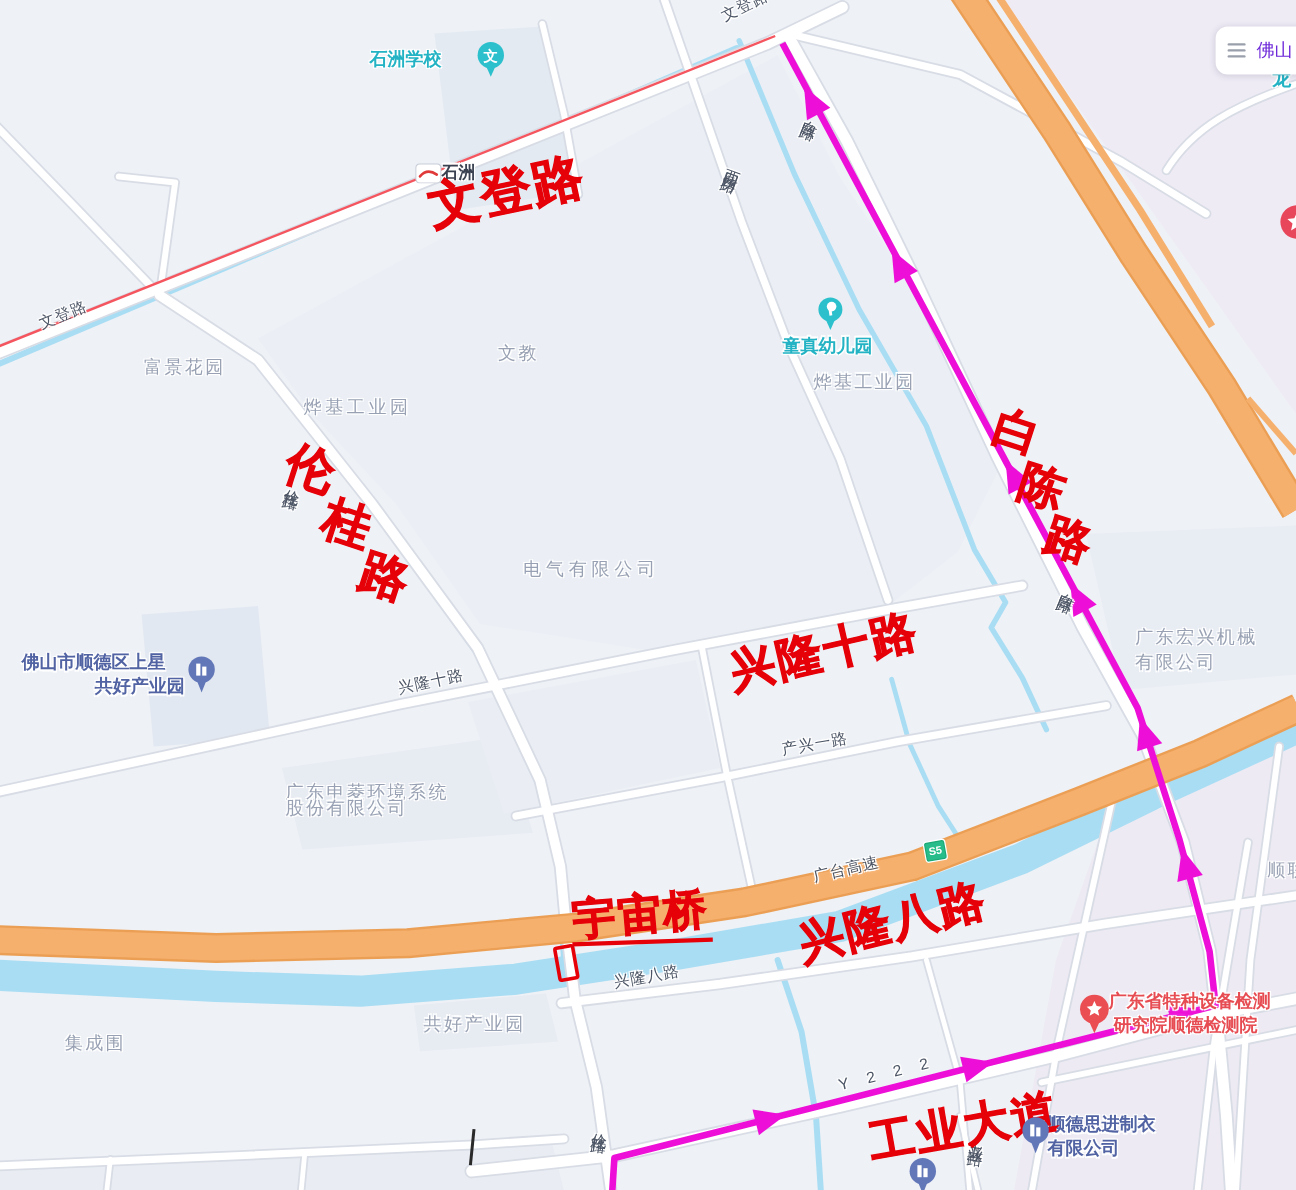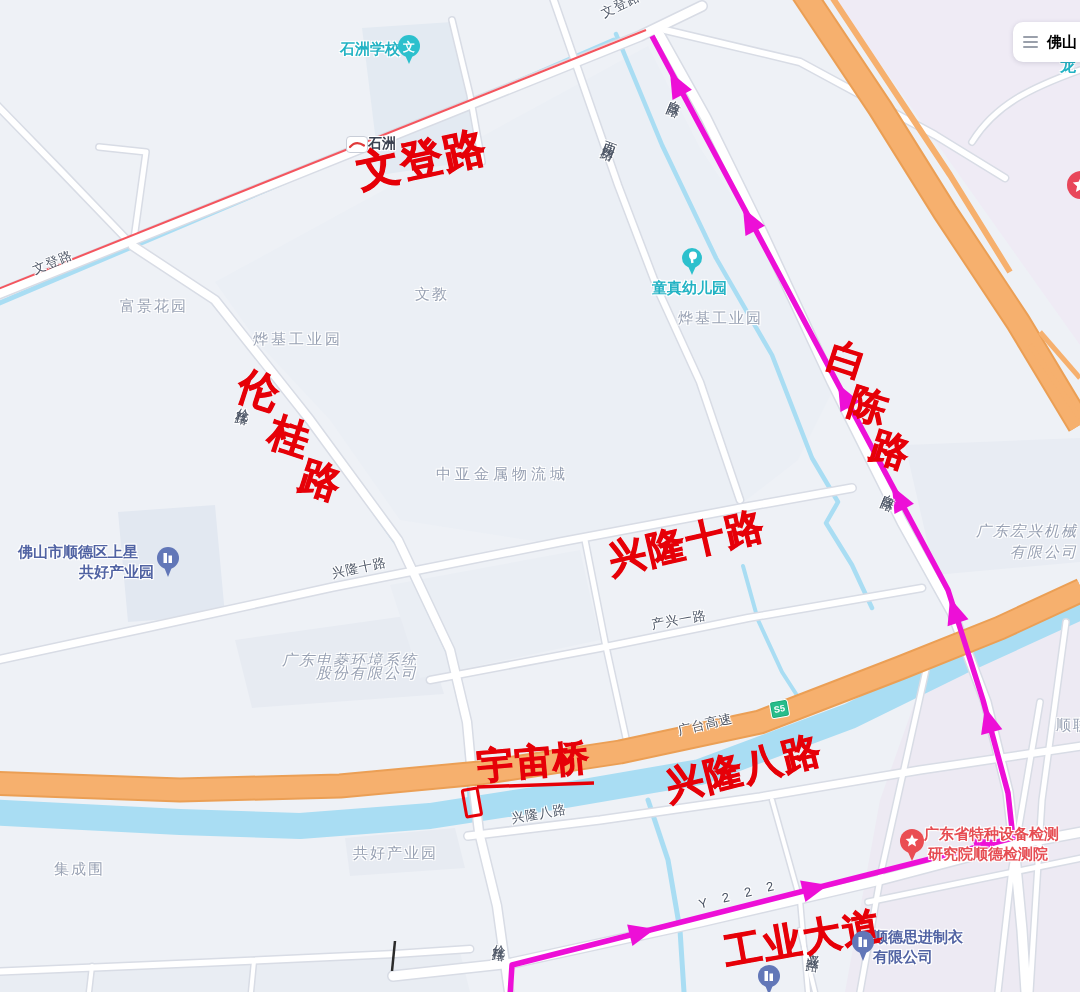--- a/index.html
+++ b/index.html
@@ -4,33 +4,33 @@
 <style>
   html,body{margin:0;padding:0;background:#dde1e8;}
   #stage{position:relative;width:1080px;height:992px;overflow:hidden;
          background:#eef1f6;font-family:"Liberation Sans",sans-serif;}
   #map-svg{position:absolute;left:0;top:0;z-index:1;}
   .lbl{position:absolute;z-index:5;white-space:nowrap;transform-origin:0 0;}
   .halo{text-shadow:-1px -1px 0 #fff,1px -1px 0 #fff,-1px 1px 0 #fff,1px 1px 0 #fff,0 0 3px #fff;}
   .rl{font-size:13px;font-weight:500;color:#4c5565;letter-spacing:1px;}
   .rlv{writing-mode:vertical-rl;text-orientation:upright;letter-spacing:2px;}
   .aoi{font-size:15px;color:#98a1b3;letter-spacing:2px;}
-  .aoi-c{text-align:right;font-style:italic;}
+  .aoi-c{text-align:left;}
   .poi-blue{font-size:15px;font-weight:700;color:#5163a3;}
   .poi-teal{font-size:15px;font-weight:700;color:#23b3c4;}
   .poi-red{font-size:15px;font-weight:700;color:#e64c52;}
   .red-ann{font-weight:900;color:#e60008;letter-spacing:2px;
            -webkit-text-stroke:1px #e60008;z-index:6;}
   .pin{position:absolute;z-index:7;}
   .search-box{position:absolute;left:1013px;top:22px;width:90px;height:40px;z-index:9;
               background:#ffffff;border-radius:10px;box-shadow:0 1px 5px rgba(60,60,90,.18);
               display:flex;align-items:center;gap:9px;padding-left:10px;box-sizing:border-box;}
   .burger{width:15px;display:flex;flex-direction:column;gap:3px;}
   .burger span{display:block;height:2px;background:#9aa0ab;border-radius:1px;}
-  .search-city{font-size:15px;color:#000000;font-weight:700;text-align:right;}
+  .search-city{font-size:15px;color:#6d28d9;font-weight:400;text-align:right;}
   .s5-badge{position:absolute;left:770px;top:700px;width:17px;height:16px;z-index:5;
             background:#27bd8b;border:1px solid #ffffff;border-radius:3px;color:#fff;
             font-size:9px;font-weight:700;display:flex;align-items:center;justify-content:center;
             transform:rotate(-10deg);box-shadow:0 0 0 1px #1ea877 inset;}
 </style>
 </head>
 <body>
 
 <div id="stage">
 
@@ -160,31 +160,31 @@
   <div class="lbl rl halo" style="left:510px;top:810px;transform:rotate(-10deg);">兴隆八路</div>
   <div class="lbl rl rlv halo" style="left:238px;top:396px;transform:rotate(15deg);">伦桂路</div>
   <div class="lbl rl rlv halo" style="left:492px;top:933px;transform:rotate(8deg);">伦桂路</div>
   <div class="lbl rl halo" style="left:697px;top:897px;transform:rotate(-14deg);letter-spacing:6px;">Y 2 2 2</div>
   <div class="lbl rl rlv halo" style="left:806px;top:942px;transform:rotate(8deg);">兴业二路</div>
 
   <div class="lbl aoi halo" style="left:120px;top:297px;font-family:Liberation Mono, monospace;">富景花园</div>
   <div class="lbl aoi halo" style="left:253px;top:330px;letter-spacing:3px;">烨基工业园</div>
   <div class="lbl aoi halo" style="left:415px;top:285px;">文教</div>
   <div class="lbl aoi halo" style="left:678px;top:309px;">烨基工业园</div>
-  <div class="lbl aoi halo" style="left:436px;top:465px;letter-spacing:4px;">中亚金属物流城</div>
+  <div class="lbl aoi halo" style="left:436px;top:465px;letter-spacing:4px;">电气有限公司</div>
   <div class="lbl aoi halo" style="left:54px;top:860px;">集成围</div>
   <div class="lbl aoi halo" style="left:353px;top:844px;">共好产业园</div>
   <div class="lbl aoi halo" style="left:1056px;top:716px;">顺联</div>
   <div class="lbl aoi aoi-c halo" style="left:946px;top:522px;width:132px;">广东宏兴机械</div>
   <div class="lbl aoi aoi-c halo" style="left:946px;top:543px;width:132px;">有限公司</div>
   <div class="lbl aoi aoi-c halo" style="left:238px;top:651px;width:180px;">广东申菱环境系统</div>
   <div class="lbl aoi aoi-c halo" style="left:238px;top:664px;width:180px;">股份有限公司</div>
   <div class="lbl poi-teal halo" style="left:1060px;top:56px;font-size:16px;">龙</div>
 
-  <div class="lbl poi-teal halo" style="left:308px;top:40px;margin-left:32px;">石洲学校</div>
+  <div class="lbl poi-teal halo" style="left:308px;top:40px;">石洲学校</div>
   <div class="lbl poi-teal halo" style="left:652px;top:279px;">童真幼儿园</div>
   <div class="lbl poi-blue halo" style="left:18px;top:543px;width:136px;text-align:left;">佛山市顺德区上星</div>
   <div class="lbl poi-blue halo" style="left:18px;top:563px;width:136px;text-align:right;">共好产业园</div>
   <div class="lbl poi-blue halo" style="left:873px;top:928px;">顺德思进制衣</div>
   <div class="lbl poi-blue halo" style="left:873px;top:948px;">有限公司</div>
   <div class="lbl poi-red halo" style="left:924px;top:825px;">广东省特种设备检测</div>
   <div class="lbl poi-red halo" style="left:928px;top:845px;">研究院顺德检测院</div>
   <div class="lbl halo" style="left:368px;top:135px;font-size:14px;font-weight:700;color:#3a4150;">石洲</div>
 
   <div class="lbl red-ann" style="left:352px;top:146px;font-size:42px;transform:rotate(-12deg);">文登路</div>

